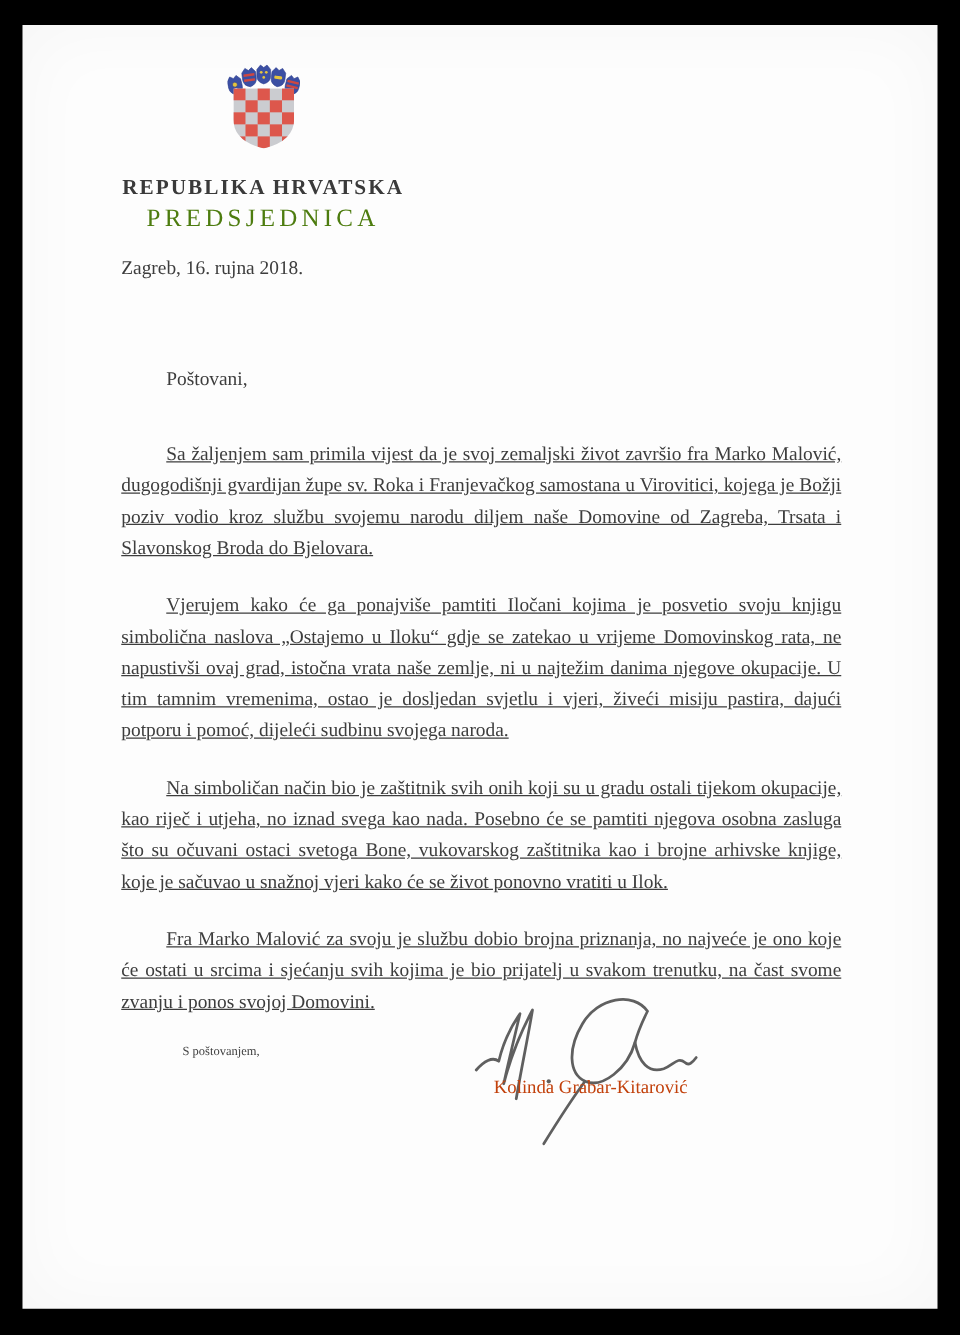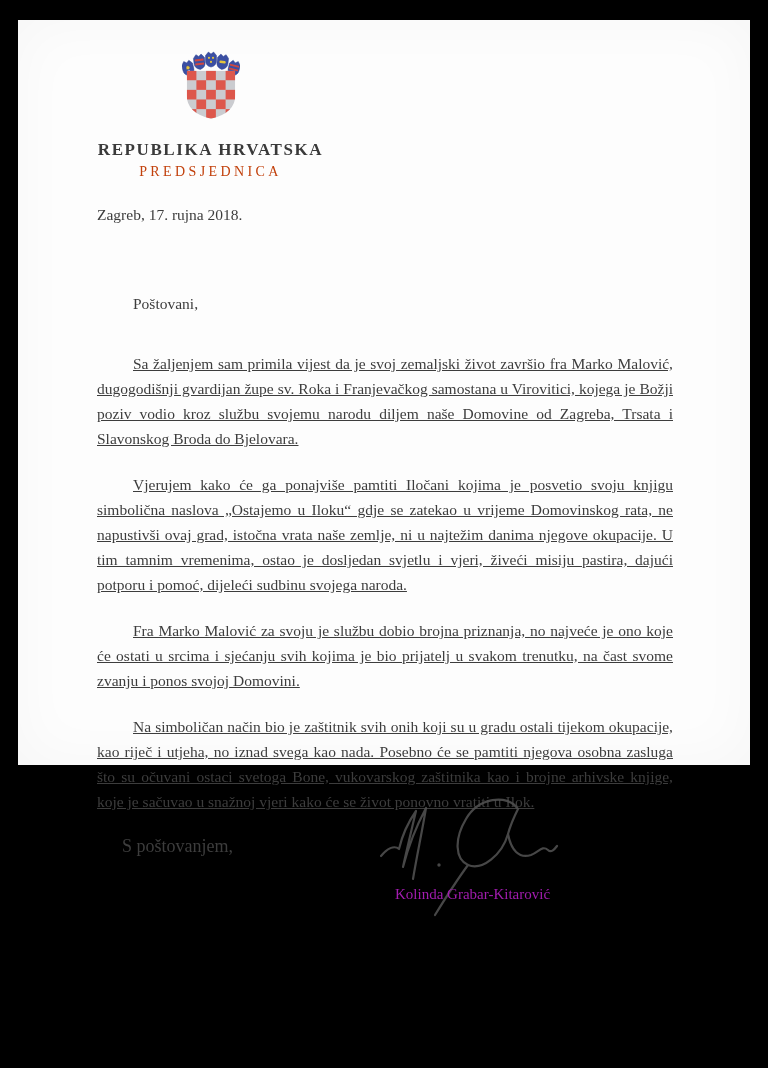--- a/index.html
+++ b/index.html
@@ -5,43 +5,43 @@
   html,body { margin:0; padding:0; }
   body {
     width:768px; height:1068px;
     background:#000;
     position:relative;
     font-family:"Liberation Serif", serif;
     overflow:hidden;
   }
   .paper {
     position:absolute; left:18px; top:20px;
-    width:732px; height:745px;
+    width:732px; height:1027px;
     background:#fdfdfd;
     color:#3d3d3d;
     box-shadow: inset 0 0 60px rgba(0,0,0,0.03);
   }
   .letterhead {
     position:absolute; left:60px; top:30px; width:265px;
     text-align:center;
   }
   .coat { display:block; margin:0 auto; width:58px; height:76px; }
   .org1 {
     margin-top:14px;
     font-weight:bold;
     font-size:17px;
     letter-spacing:1.6px;
     color:#3a3a3a;
     white-space:nowrap;
   }
   .org2 {
     margin-top:4px;
-    font-size:14px;
+    font-size:20px;
     letter-spacing:3.4px;
-    color:#c2410c;
+    color:#4d7c0f;
     white-space:nowrap;
   }
   .dateline {
     position:absolute; left:79px; top:186px;
     font-size:15.5px;
   }
   .recipient {
     position:absolute; left:304px; top:234px;
     font-weight:bold; font-size:15.5px;
     letter-spacing:0.3px;
@@ -56,32 +56,32 @@
     font-size:15.5px;
     line-height:25px;
     text-align:justify;
     text-decoration:underline;
   }
   .body-text p {
     margin:0 0 21px 0;
     text-indent:36px;
   }
   .closing {
-    position:absolute; left:104px; top:816px;
-    font-size:18px;
+    position:absolute; left:128px; top:816px;
+    font-size:10px;
   }
   .signature-svg {
     position:absolute; left:337px; top:772px;
     width:210px; height:130px;
     pointer-events:none;
   }
   .signer-name {
-    position:absolute; left:377px; top:866px;
+    position:absolute; left:377px; top:842px;
     font-size:15px;
-    color:#a21caf;
+    color:#c2410c;
     white-space:nowrap;
   }
 </style>
 </head>
 <body>
 
 <div class="paper">
 
   <div class="letterhead">
     <svg class="coat" viewBox="0 0 100 128" xmlns="http://www.w3.org/2000/svg" aria-hidden="true">
@@ -136,30 +136,30 @@
           <rect x="8" y="100.4" width="16.8" height="16.6"></rect>
           <rect x="41.6" y="100.4" width="16.8" height="16.6"></rect>
           <rect x="75.2" y="100.4" width="16.8" height="16.6"></rect>
         </g>
       </g>
     </svg>
     <div class="org1">REPUBLIKA HRVATSKA</div>
     <div class="org2">PREDSJEDNICA</div>
   </div>
 
-  <div class="dateline">Zagreb, 17. rujna 2018.</div>
+  <div class="dateline">Zagreb, 16. rujna 2018.</div>
 
 
   <div class="salutation">Poštovani,</div>
 
   <div class="body-text">
     <p>Sa žaljenjem sam primila vijest da je svoj zemaljski život završio fra Marko Malović, dugogodišnji gvardijan župe sv. Roka i Franjevačkog samostana u Virovitici, kojega je Božji poziv vodio kroz službu svojemu narodu diljem naše Domovine od Zagreba, Trsata i Slavonskog Broda do Bjelovara.</p>
     <p>Vjerujem kako će ga ponajviše pamtiti Iločani kojima je posvetio svoju knjigu simbolična naslova „Ostajemo u Iloku“ gdje se zatekao u vrijeme Domovinskog rata, ne napustivši ovaj grad, istočna vrata naše zemlje, ni u najtežim danima njegove okupacije. U tim tamnim vremenima, ostao je dosljedan svjetlu i vjeri, živeći misiju pastira, dajući potporu i pomoć, dijeleći sudbinu svojega naroda.</p>
+    <p>Na simboličan način bio je zaštitnik svih onih koji su u gradu ostali tijekom okupacije, kao riječ i utjeha, no iznad svega kao nada. Posebno će se pamtiti njegova osobna zasluga što su očuvani ostaci svetoga Bone, vukovarskog zaštitnika kao i brojne arhivske knjige, koje je sačuvao u snažnoj vjeri kako će se život ponovno vratiti u Ilok.</p>
     <p>Fra Marko Malović za svoju je službu dobio brojna priznanja, no najveće je ono koje će ostati u srcima i sjećanju svih kojima je bio prijatelj u svakom trenutku, na čast svome zvanju i ponos svojoj Domovini.</p>
-    <p>Na simboličan način bio je zaštitnik svih onih koji su u gradu ostali tijekom okupacije, kao riječ i utjeha, no iznad svega kao nada. Posebno će se pamtiti njegova osobna zasluga što su očuvani ostaci svetoga Bone, vukovarskog zaštitnika kao i brojne arhivske knjige, koje je sačuvao u snažnoj vjeri kako će se život ponovno vratiti u Ilok.</p>
   </div>
 
   <div class="closing">S poštovanjem,</div>
 
   <svg class="signature-svg" viewBox="0 0 210 130" xmlns="http://www.w3.org/2000/svg" aria-hidden="true">
     <g fill="none" stroke="#4f4f4f" stroke-width="2.2" stroke-linecap="round" stroke-linejoin="round" opacity="0.9">
 
       <path d="M26,64 C32,57 39,53 44,57 C47,44 54,29 61,19 C56,40 51,61 48,75 C54,52 63,31 71,16 C67,40 62,63 58,87"></path>
 
       <circle cx="84" cy="73" r="1.7" fill="#4f4f4f" stroke="none"></circle>

